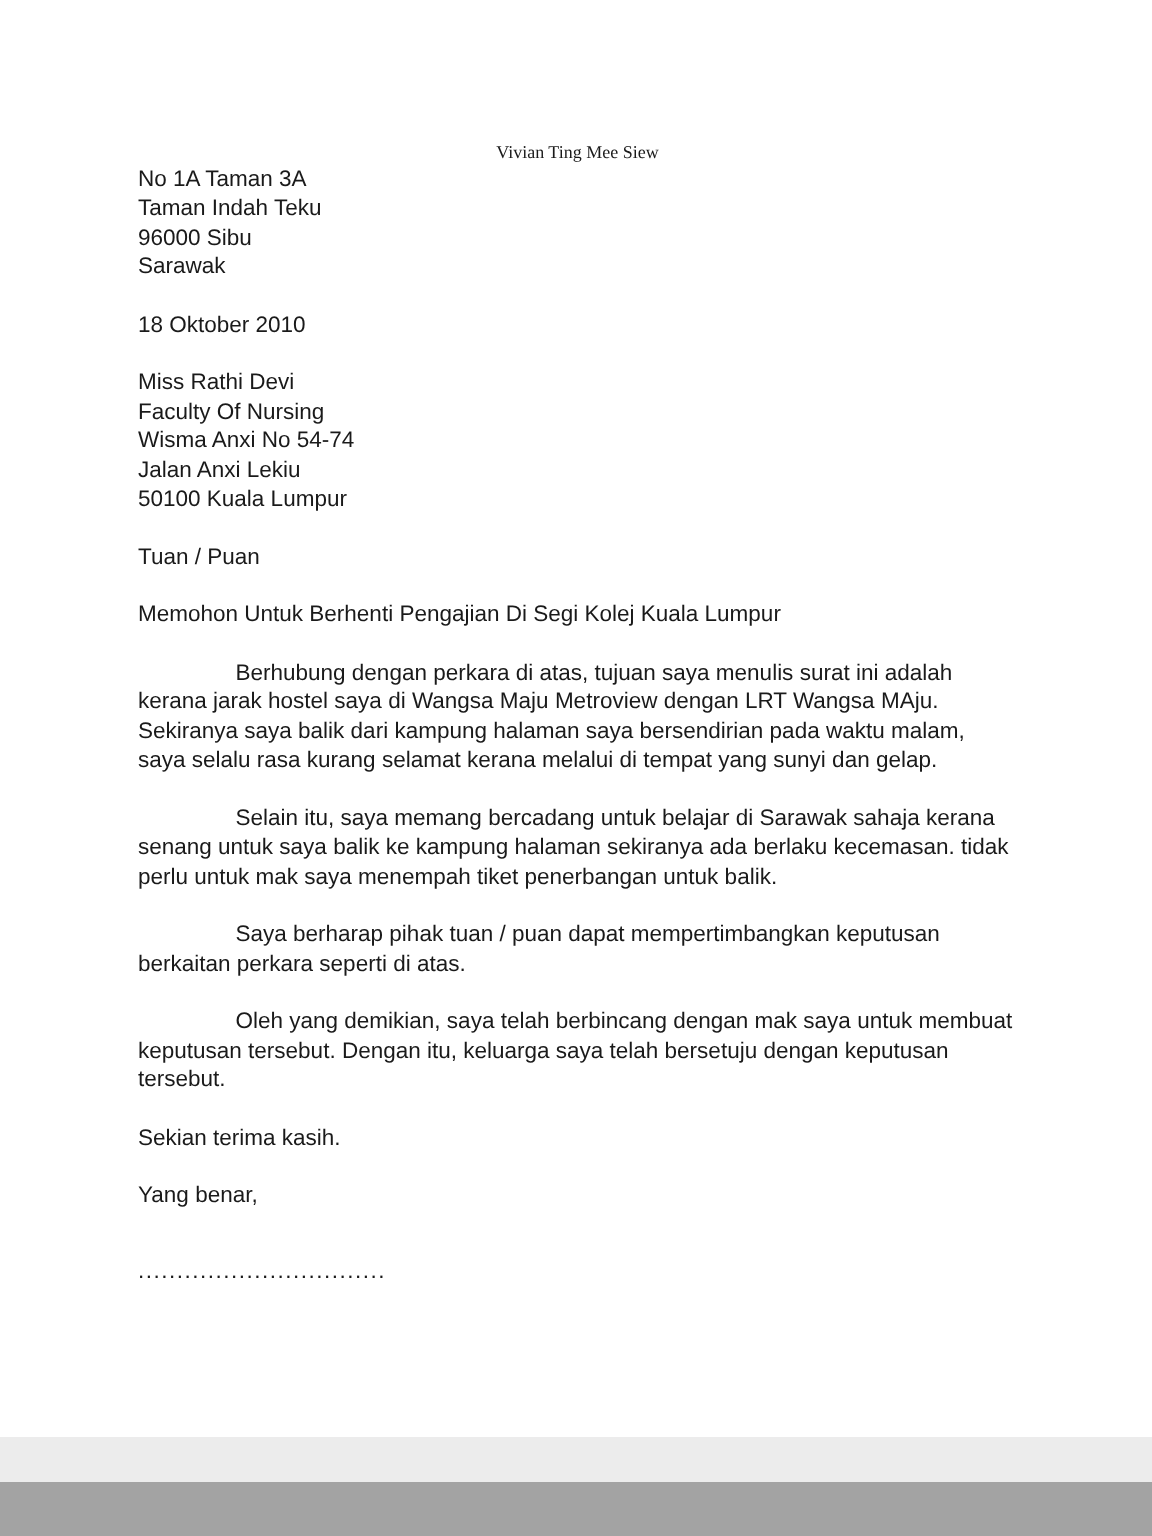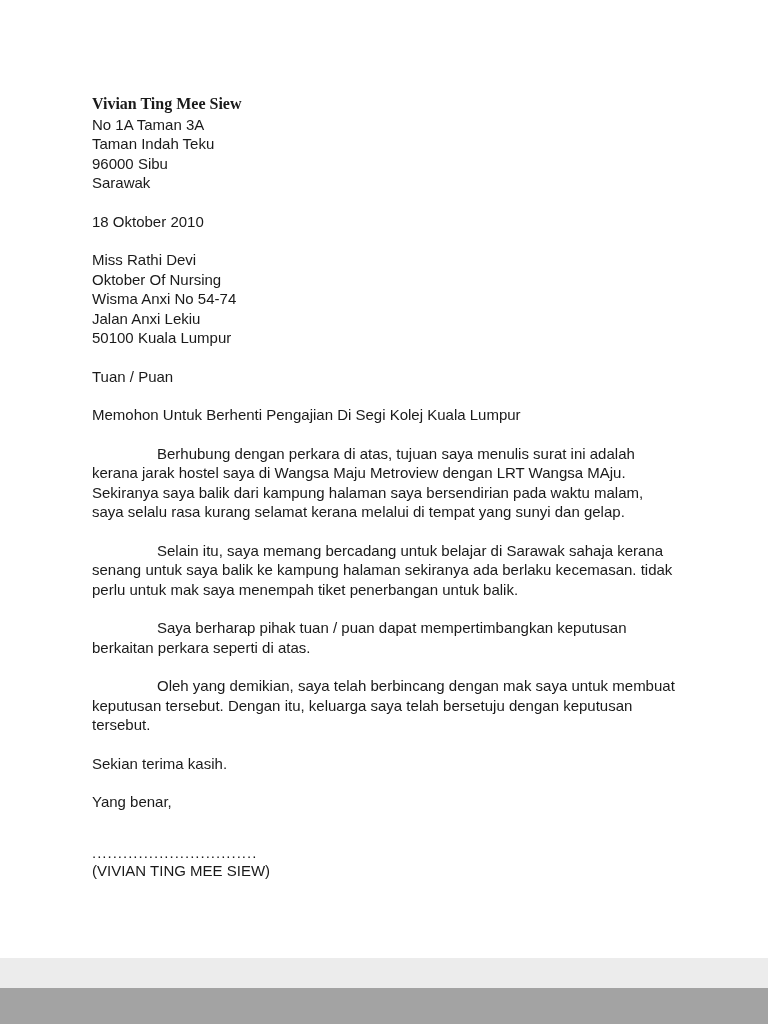--- a/index.html
+++ b/index.html
@@ -25,22 +25,23 @@
     line-height: 1.3;
   }
   .block {
     margin: 0 0 19px 0;
   }
   .addr-line {
     display: block;
   }
   .sender-name {
     font-family: "Liberation Serif", serif;
-    font-weight: bold;
-    font-size: 16px;
+    font-weight: normal;
+    font-size: 12px;
+    text-align: center;
   }
   .subject {
     margin: 0 0 19px 0;
   }
   .para {
     margin: 0 0 19px 0;
     text-indent: 65px;
     text-align: left;
   }
   .single-line {
@@ -87,21 +88,21 @@
       <span class="addr-line">No 1A Taman 3A</span>
       <span class="addr-line">Taman Indah Teku</span>
       <span class="addr-line">96000 Sibu</span>
       <span class="addr-line">Sarawak</span>
     </div>
 
     <p class="single-line">18 Oktober 2010</p>
 
     <div class="block">
       <span class="addr-line">Miss Rathi Devi</span>
-      <span class="addr-line">Oktober Of Nursing</span>
+      <span class="addr-line">Faculty Of Nursing</span>
       <span class="addr-line">Wisma Anxi No 54-74</span>
       <span class="addr-line">Jalan Anxi Lekiu</span>
       <span class="addr-line">50100 Kuala Lumpur</span>
     </div>
 
     <p class="single-line">Tuan / Puan</p>
 
     <p class="subject">Memohon Untuk Berhenti Pengajian Di Segi Kolej Kuala Lumpur</p>
 
     <p class="para">Berhubung dengan perkara di atas, tujuan saya menulis surat ini adalah kerana jarak hostel saya di Wangsa Maju Metroview dengan LRT Wangsa MAju. Sekiranya saya balik dari kampung halaman saya bersendirian pada waktu malam, saya selalu rasa kurang selamat kerana melalui di tempat yang sunyi dan gelap.</p>
@@ -111,20 +112,19 @@
     <p class="para">Saya berharap pihak tuan / puan dapat mempertimbangkan keputusan berkaitan perkara seperti di atas.</p>
 
     <p class="para">Oleh yang demikian, saya telah berbincang dengan mak saya untuk membuat keputusan tersebut. Dengan itu, keluarga saya telah bersetuju dengan keputusan tersebut.</p>
 
     <p class="single-line">Sekian terima kasih.</p>
 
     <p class="single-line sig-gap">Yang benar,</p>
 
     <p class="sig-dots">................................</p>
 
-    <p class="sig-name">(VIVIAN TING MEE SIEW)</p>
 
   </div>
 
   <div class="page-end-light"></div>
   <div class="page-end-dark"></div>
 
 </div>
 
 </body></html>

